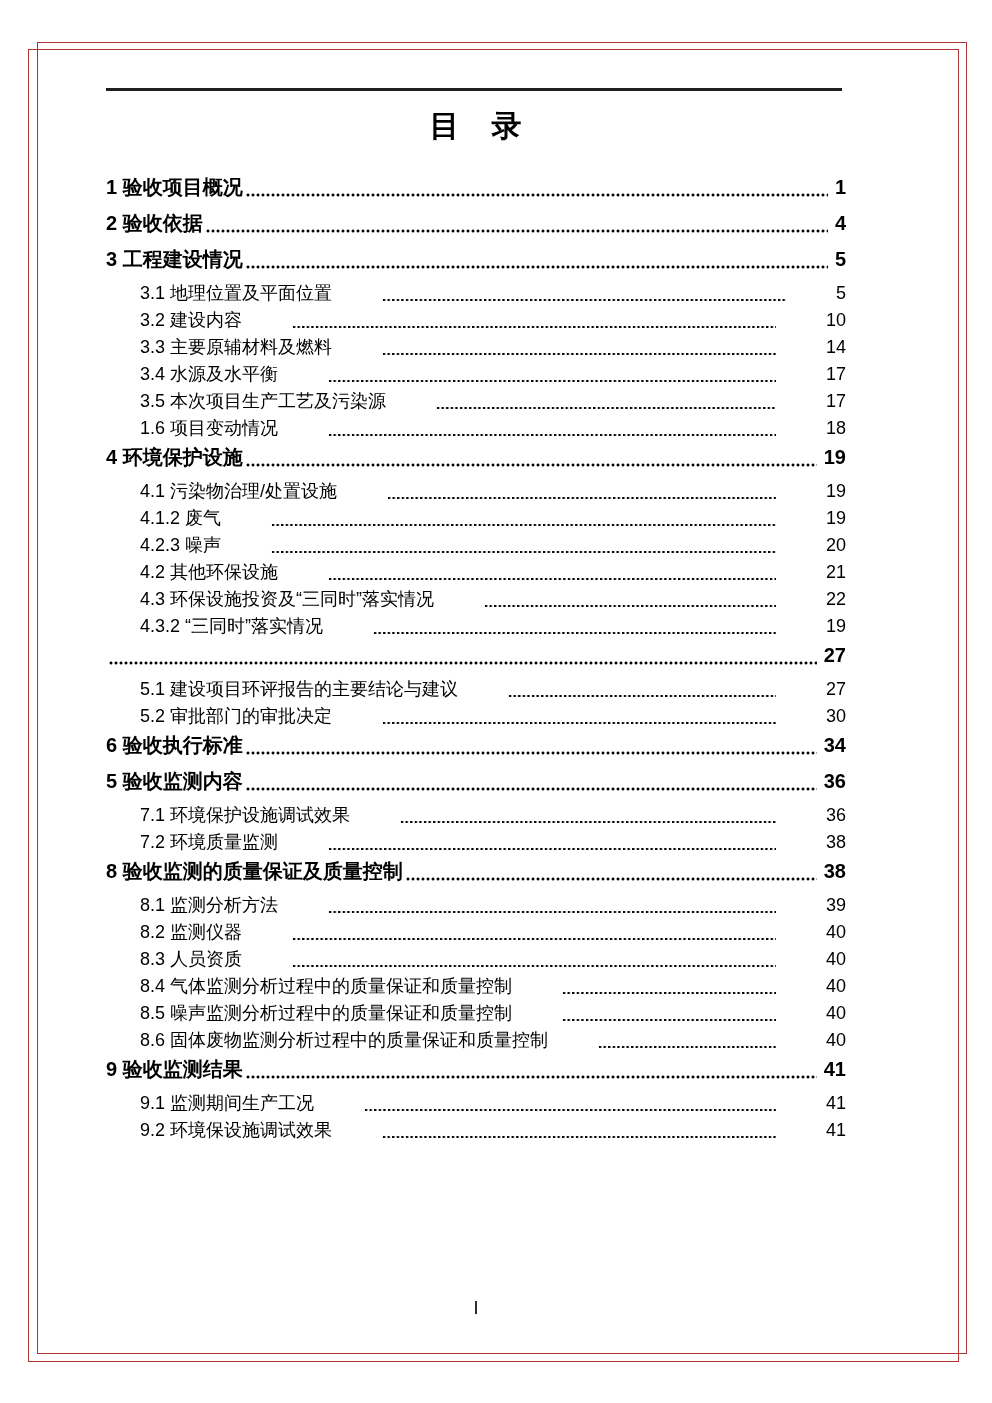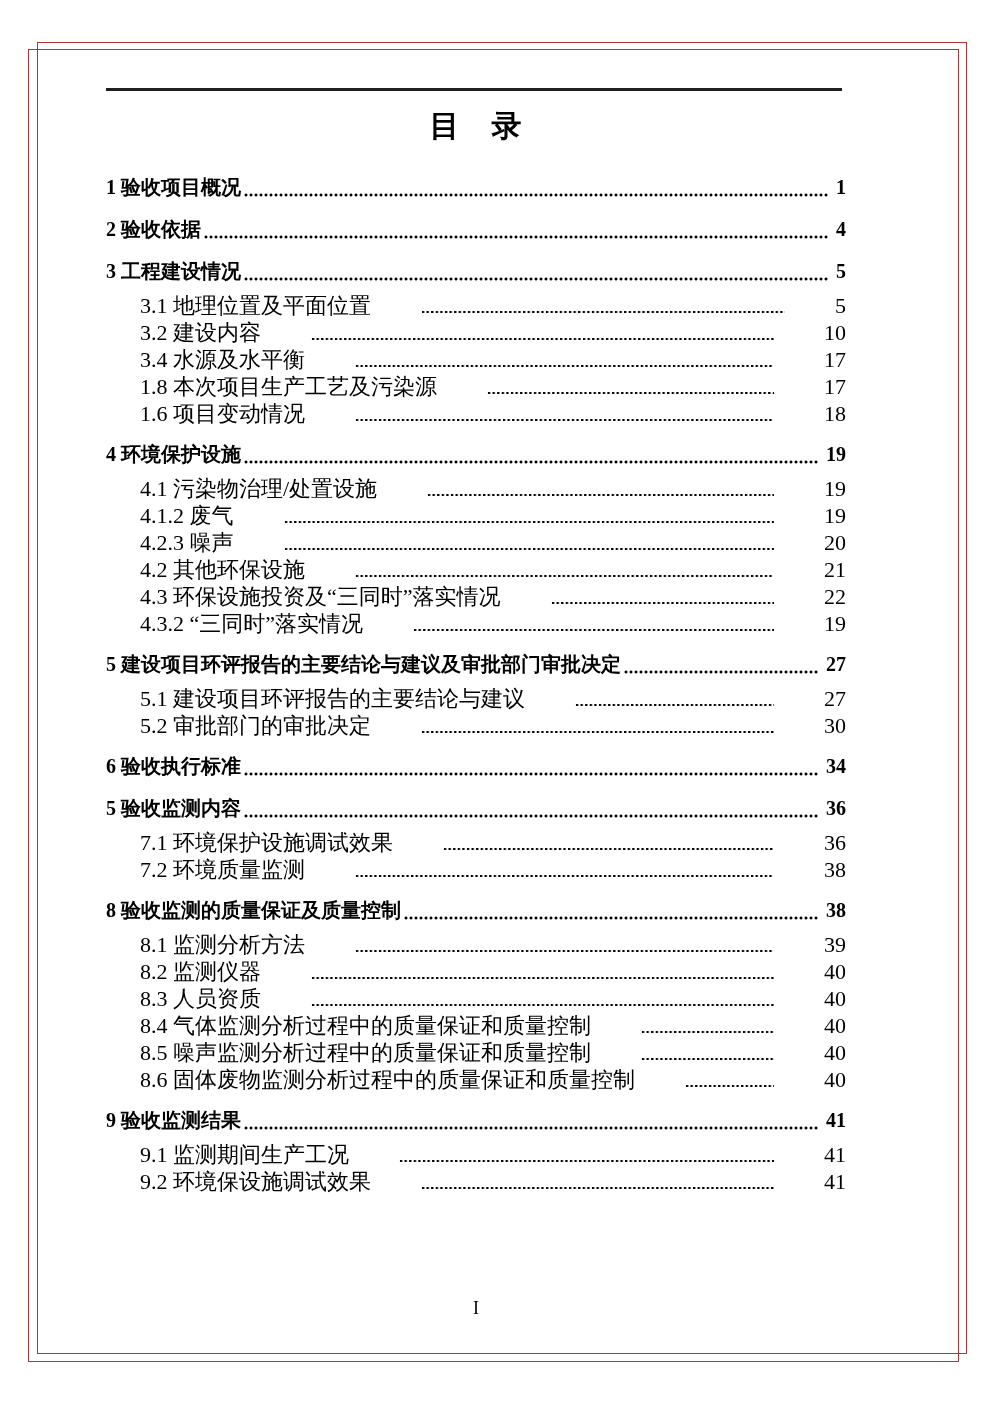--- a/index.html
+++ b/index.html
@@ -1,20 +1,20 @@
 <!DOCTYPE html>
 <html><head>
 <meta charset="utf-8">
 <style>
   html,body { margin:0; padding:0; background:#ffffff; }
   .page {
     position:relative;
     width:979px; height:1403px;
     background:#ffffff;
-    font-family:Liberation Serif, serif;
+    font-family:Liberation Sans, sans-serif;
     color:#000000;
     overflow:hidden;
   }
   
   .page-border {
     position:absolute;
     border:1px solid var(--border-red,#b03436);
     pointer-events:none;
   }
   .page-border.outer { left:28px; top:49px;  width:929px; height:1311px; }
@@ -41,25 +41,24 @@
     margin:104px 0 24px 0;
     letter-spacing:1px;
     white-space:pre;
   }
 
   .toc-row { display:flex; align-items:flex-end; }
   .toc-row.l1 {
     font-size:20px;
     font-weight:bold;
     line-height:30px;
-    margin-top:12px;
     margin-bottom:6px;
   }
   .toc-row.l2 {
-    font-size:22px;
+    font-size:18px;
     font-weight:normal;
     line-height:27px;
     padding-left:34px;
     gap:47px;
   }
   .toc-label { white-space:nowrap; }
   .leader {
     flex:1;
     height:4px;
     margin:0 3px 5px 3px;
@@ -114,26 +113,31 @@
           <span class="toc-label">3.1 地理位置及平面位置</span>
           <span class="leader"></span>
           <span class="toc-page">5</span>
         </div>
         <div class="toc-row l2">
           <span class="toc-label">3.2 建设内容</span>
           <span class="leader"></span>
           <span class="toc-page">10</span>
         </div>
         <div class="toc-row l2">
+          <span class="toc-label">3.3 主要原辅材料及燃料</span>
+          <span class="leader"></span>
+          <span class="toc-page">14</span>
+        </div>
+        <div class="toc-row l2">
           <span class="toc-label">3.4 水源及水平衡</span>
           <span class="leader"></span>
           <span class="toc-page">17</span>
         </div>
         <div class="toc-row l2">
-          <span class="toc-label">1.8 本次项目生产工艺及污染源</span>
+          <span class="toc-label">3.5 本次项目生产工艺及污染源</span>
           <span class="leader"></span>
           <span class="toc-page">17</span>
         </div>
         <div class="toc-row l2">
           <span class="toc-label">1.6 项目变动情况</span>
           <span class="leader"></span>
           <span class="toc-page">18</span>
         </div>
         <div class="toc-row l1">
           <span class="toc-label">4 环境保护设施</span>
@@ -164,21 +168,20 @@
           <span class="toc-label">4.3 环保设施投资及“三同时”落实情况</span>
           <span class="leader"></span>
           <span class="toc-page">22</span>
         </div>
         <div class="toc-row l2">
           <span class="toc-label">4.3.2 “三同时”落实情况</span>
           <span class="leader"></span>
           <span class="toc-page">19</span>
         </div>
         <div class="toc-row l1">
-          <span class="toc-label">5 建设项目环评报告的主要结论与建议及审批部门审批决定</span>
           <span class="leader"></span>
           <span class="toc-page">27</span>
         </div>
         <div class="toc-row l2">
           <span class="toc-label">5.1 建设项目环评报告的主要结论与建议</span>
           <span class="leader"></span>
           <span class="toc-page">27</span>
         </div>
         <div class="toc-row l2">
           <span class="toc-label">5.2 审批部门的审批决定</span>

